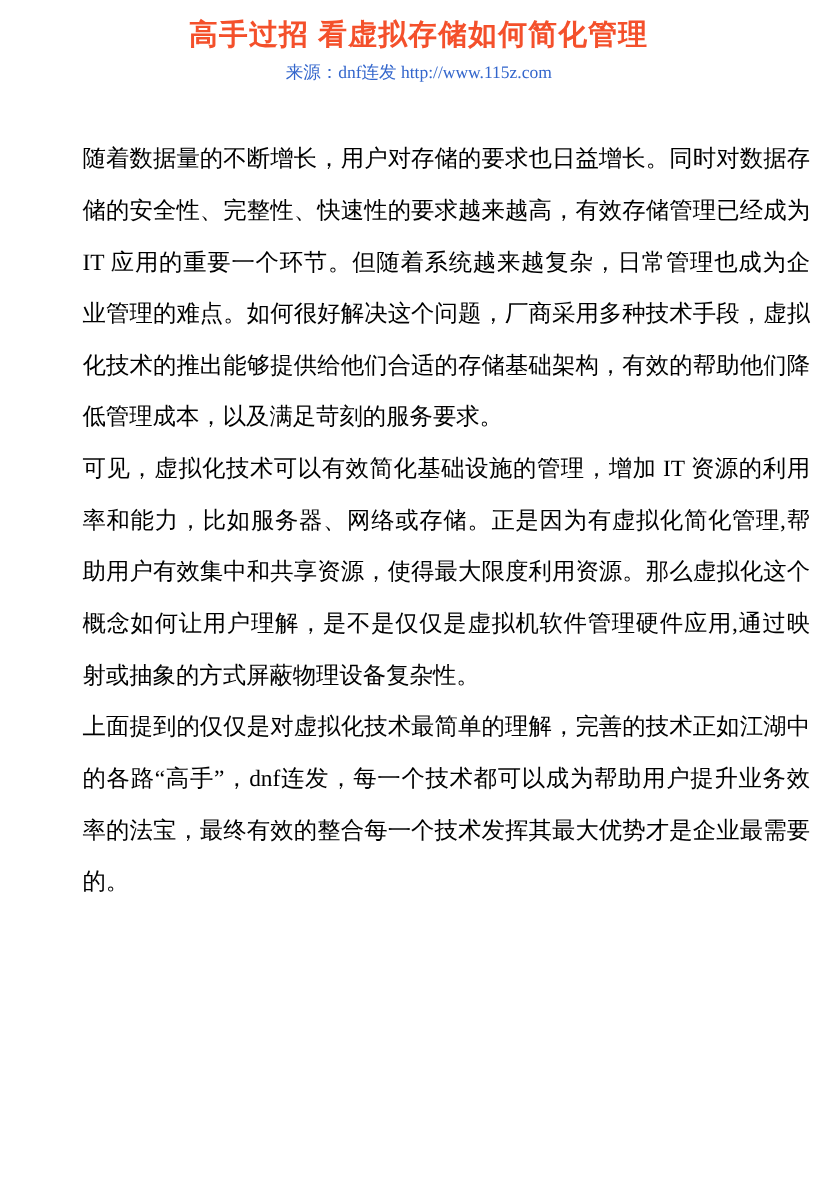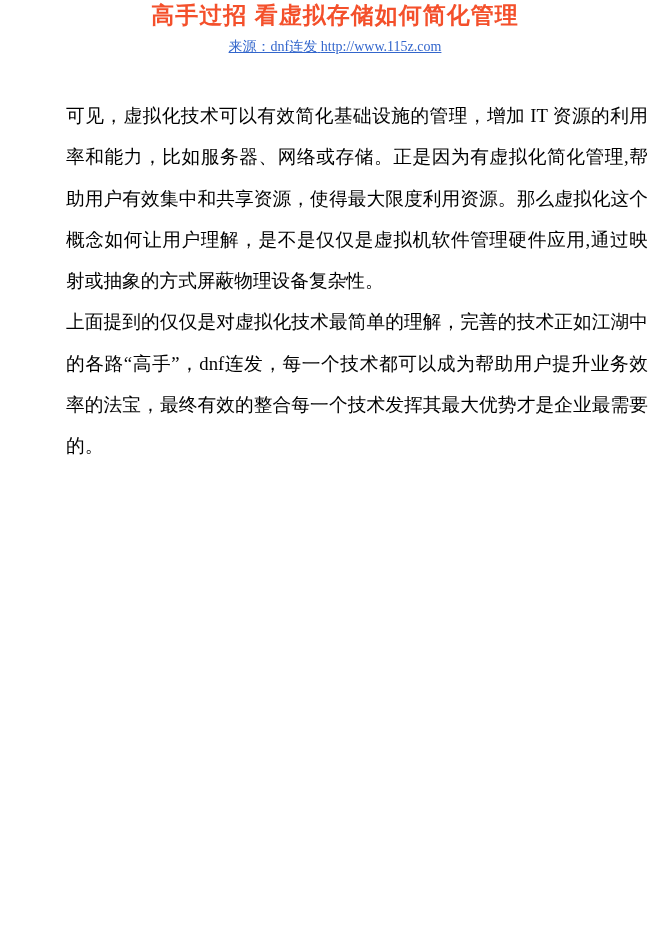--- a/index.html
+++ b/index.html
@@ -10,36 +10,36 @@
   }
   html,body{margin:0;padding:0;}
   body{
     width:670px;height:946px;
     background:var(--bg-color);
     overflow:hidden;
   }
   .page{width:670px;height:946px;position:relative;}
   .title{
     margin:0;
+    padding-top:12px;
     text-align:center;
     font-family:"Liberation Sans",sans-serif;
     font-weight:bold;
     font-size:23px;
     line-height:30px;
     color:var(--title-color);
     letter-spacing:1px;
   }
   .source{
     margin-top:8px;
     text-align:center;
     font-family:"Liberation Serif",serif;
     font-size:14px;
     line-height:18px;
     color:var(--source-color);
-    text-decoration:underline;
   }
   .source a{
     color:var(--source-color);
     text-decoration:none;
   }
   .article-body{
     margin:39px 22px 0 66px;
     font-family:"Liberation Serif",serif;
     font-size:18.7px;
     line-height:41.3px;
@@ -58,17 +58,18 @@
 <div class="page">
 
   <h1 class="title">高手过招 看虚拟存储如何简化管理</h1>
 
   <div class="source">
     <span>来源：dnf连发</span>
     <a href="#">http://www.115z.com</a>
   </div>
 
   <div class="article-body">
+    <p>随着数据量的不断增长，用户对存储的要求也日益增长。同时对数据存储的安全性、完整性、快速性的要求越来越高，有效存储管理已经成为 IT 应用的重要一个环节。但随着系统越来越复杂，日常管理也成为企业管理的难点。如何很好解决这个问题，厂商采用多种技术手段，虚拟化技术的推出能够提供给他们合适的存储基础架构，有效的帮助他们降低管理成本，以及满足苛刻的服务要求。</p>
     <p>可见，虚拟化技术可以有效简化基础设施的管理，增加 IT 资源的利用率和能力，比如服务器、网络或存储。正是因为有虚拟化简化管理,帮助用户有效集中和共享资源，使得最大限度利用资源。那么虚拟化这个概念如何让用户理解，是不是仅仅是虚拟机软件管理硬件应用,通过映射或抽象的方式屏蔽物理设备复杂性。</p>
     <p>上面提到的仅仅是对虚拟化技术最简单的理解，完善的技术正如江湖中的各路“高手”，dnf连发，每一个技术都可以成为帮助用户提升业务效率的法宝，最终有效的整合每一个技术发挥其最大优势才是企业最需要的。</p>
   </div>
 
 </div>
 
 </body></html>

